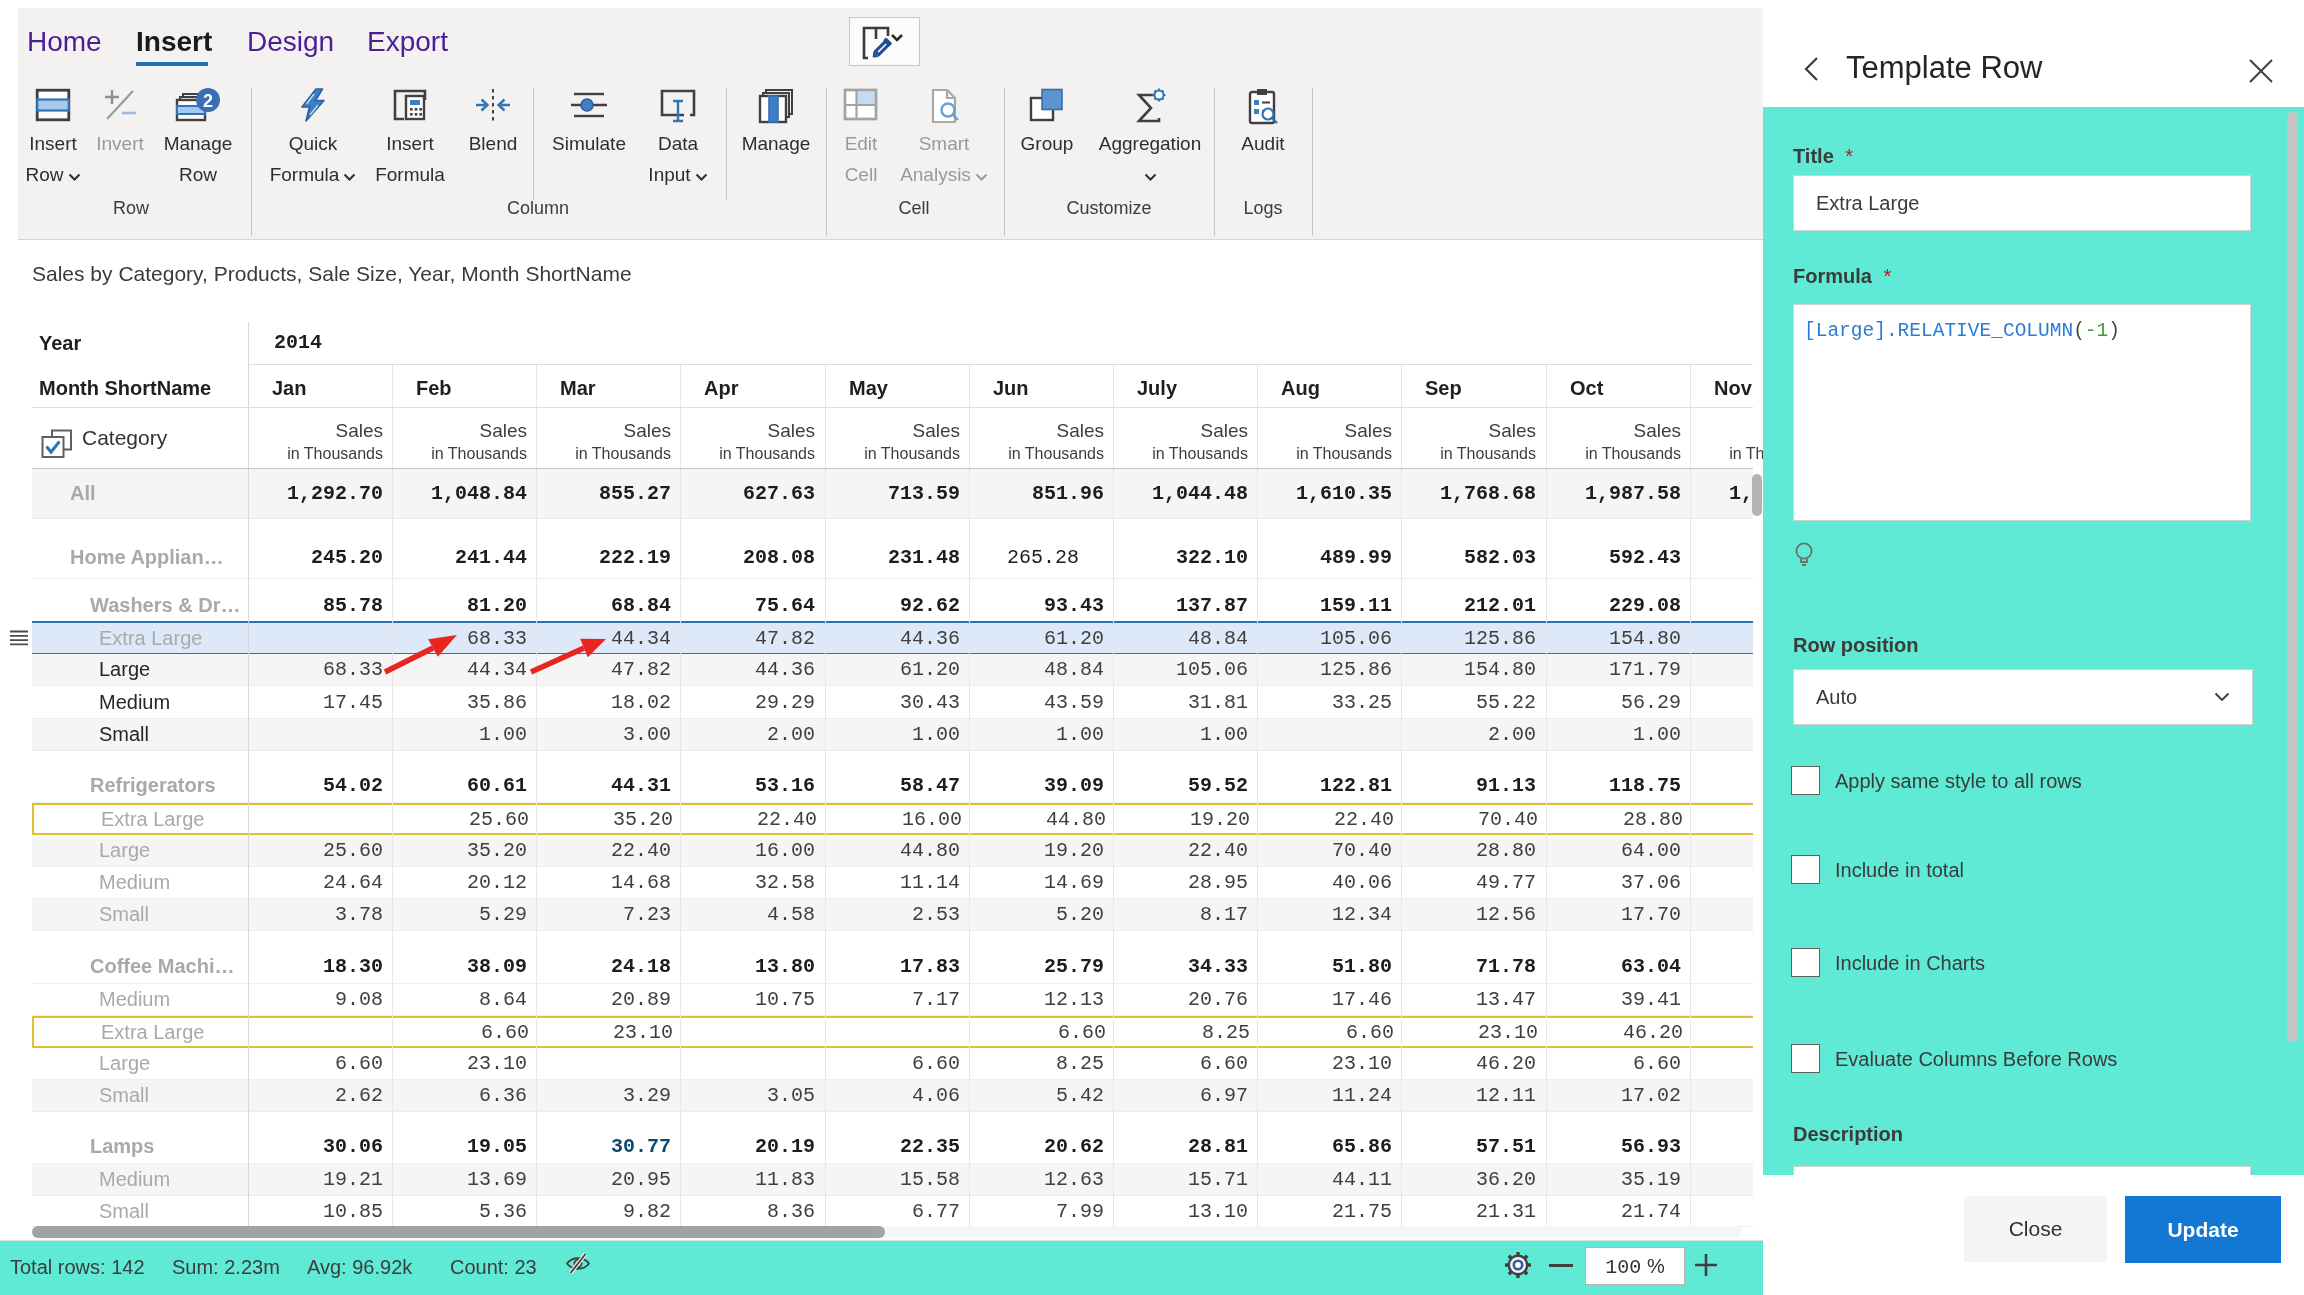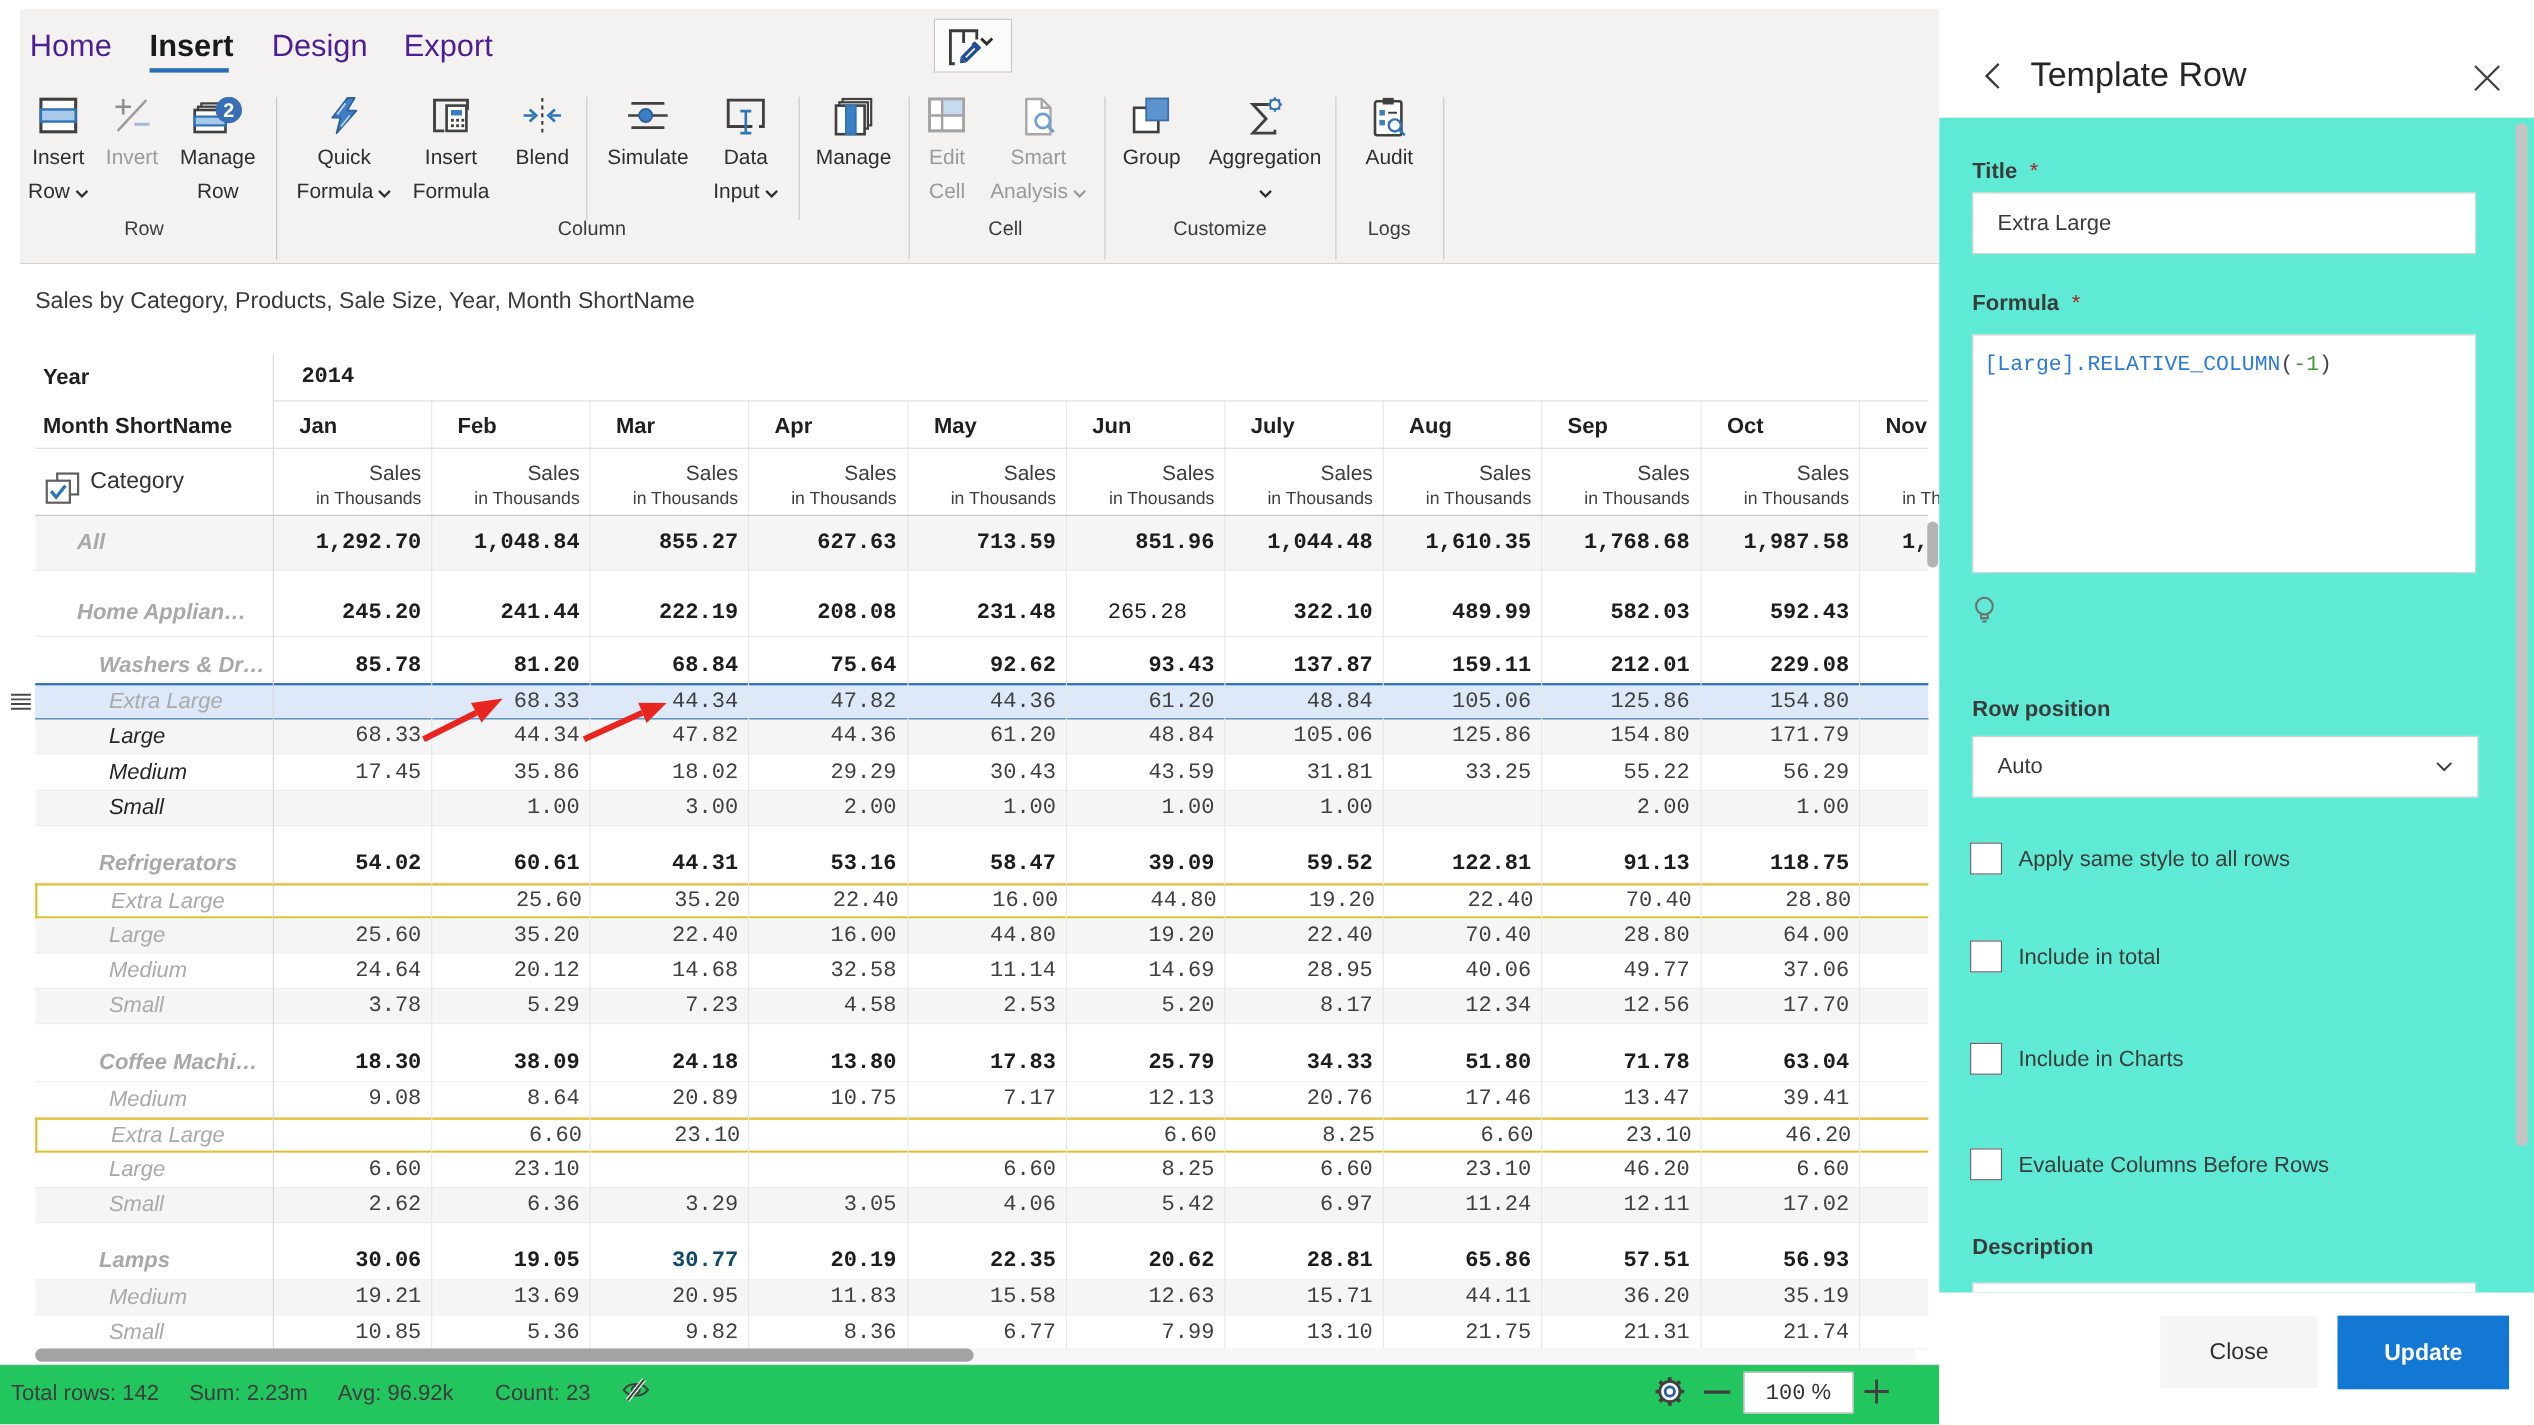--- a/index.html
+++ b/index.html
@@ -19,25 +19,25 @@
 
 
 #tablearea { position:absolute; left:0; top:241px; width:1763px; height:999px; background:#fff; overflow:hidden; }
 .vl { position:absolute; width:1px; }
 .hl { position:absolute; height:1px; }
 .hcell { position:absolute; font-size:20px; color:#1f1f1f; white-space:nowrap; font-family:"Liberation Sans", sans-serif; }
 .hcell.mono { font-family:"Liberation Mono", monospace; }
 .scell { position:absolute; font-size:19px; color:#3d3d3d; white-space:nowrap; }
 .scell2 { position:absolute; font-size:16px; color:#3d3d3d; white-space:nowrap; }
 .trow { position:absolute; left:32px; width:1721px; overflow:hidden; }
-.rl { position:absolute; top:0; bottom:0; display:flex; align-items:center; font-size:20px; white-space:nowrap;font-style:italic; }
+.rl { position:absolute; top:0; bottom:0; display:flex; align-items:center; font-size:20px; white-space:nowrap; }
 .nc { position:absolute; top:0; bottom:0; width:135px; display:flex; align-items:center; justify-content:flex-end; font-family:"Liberation Mono", monospace; font-size:20px; white-space:nowrap; }
 
 
-#statusbar { position:absolute; left:0; top:1240px; width:1763px; height:55px; background:#22c55e; border-top:1px solid #e1dfdd; }
+#statusbar { position:absolute; left:0; top:1240px; width:1763px; height:55px; background:#5eead4; border-top:1px solid #e1dfdd; }
 .st { position:absolute; top:0; height:55px; line-height:52px; font-size:20px; color:#3d3d3d; }
 
 
 #panel { position:absolute; left:1763px; top:0; width:541px; height:1295px; background:#fff; }
 #panelbody { position:absolute; left:0; top:107px; width:541px; height:1068px; background:#5eead4; }
 .plab { position:absolute; left:30px; font-size:20px; font-weight:700; color:#3b3b3b; }
 .req { color:#a4262c; font-weight:400; margin-left:6px; }
 .pinput { position:absolute; left:30px; width:458px; background:#fff; border:1px solid #d1d1d1; font-size:20px; color:#3a3a3a; }
 .cb { position:absolute; left:28px; width:29px; height:29px; background:#fff; border:1.5px solid #5f5f5f; }
 .cblab { position:absolute; left:72px; font-size:20px; color:#3b3b3b; }

